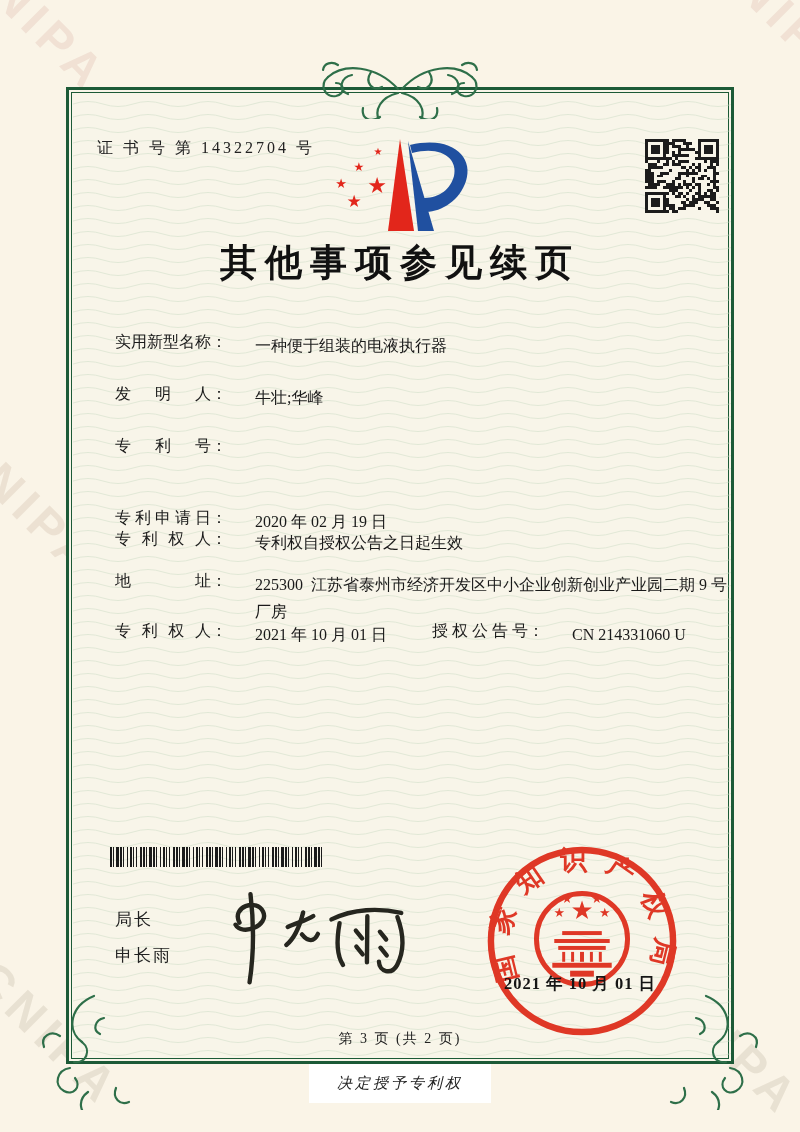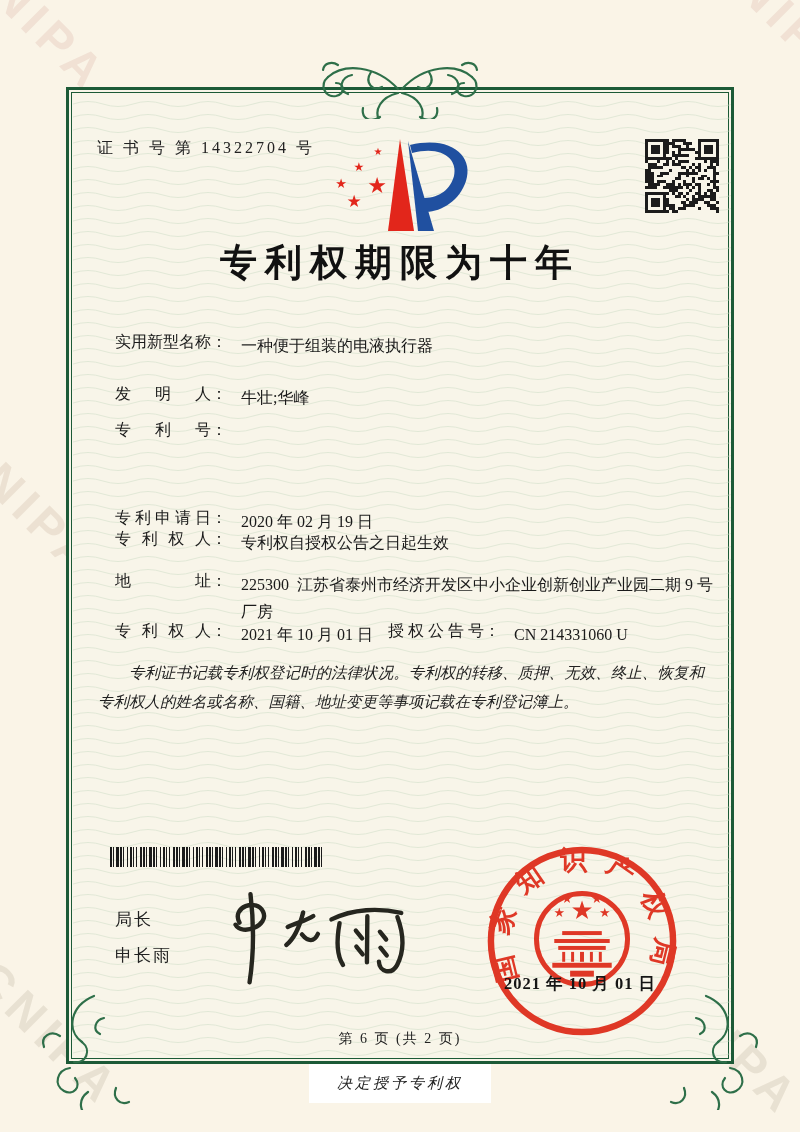--- a/index.html
+++ b/index.html
@@ -28,23 +28,23 @@
   .qr{left:645px;top:139px;width:74px;height:74px;display:grid;
       grid-template-columns:repeat(25,1fr);grid-template-rows:repeat(25,1fr);background:#f8f5e9;}
   .qr div{background:transparent;}
   .qr div.b{background:#1c1c1c;}
 
   .logo{left:330px;top:131px;width:150px;height:106px;}
 
   .field{left:115px;font-size:16px;color:#1a1a1a;display:flex;align-items:flex-start;}
   .flabel{display:inline-block;width:96px;text-align:justify;text-align-last:justify;flex:none;}
   .fcolon{flex:none;}
-  .fvalue{white-space:pre-wrap;margin-left:14px;line-height:27px;}
+  .fvalue{white-space:pre-wrap;margin-left:28px;line-height:27px;}
   .addr .fvalue{width:478px;}
-  .grant2{left:388px;}
+  .grant2{left:432px;}
 
   .paras{left:98px;top:659px;width:606px;font-size:15.5px;line-height:28.5px;color:#222;
          font-style:italic;text-align:justify;}
   .paras p{text-indent:2em;}
 
   .barcode{left:110px;top:847px;width:212px;height:20px;font-size:0;white-space:nowrap;}
   .barcode span{display:inline-block;height:100%;}
 
   .officer{left:115px;font-size:17px;letter-spacing:2px;color:#222;font-family:Liberation Sans, sans-serif;}
   .signature{left:212px;top:886px;width:205px;height:100px;transform:rotate(-2deg);}
@@ -831,33 +831,33 @@
       <div></div>
       <div></div>
       <div></div>
       <div></div>
       <div></div>
       <div></div>
       <div></div>
       <div class="b"></div>
     </div>
 
-  <div class="abs title">专利权期限为十年</div>
+  <div class="abs title">其他事项参见续页</div>
 
   <div class="abs field" style="top:332px">
     <span class="flabel">实用新型名称</span>
       <span class="fcolon">：</span>
       <span class="fvalue">一种便于组装的电液执行器</span>
   </div>
   <div class="abs field" style="top:384px">
     <span class="flabel">发明人</span>
       <span class="fcolon">：</span>
       <span class="fvalue">牛壮;华峰</span>
   </div>
-  <div class="abs field" style="top:420px">
+  <div class="abs field" style="top:436px">
     <span class="flabel">专利号</span>
       <span class="fcolon">：</span>
   </div>
   <div class="abs field" style="top:508px">
     <span class="flabel">专利申请日</span>
       <span class="fcolon">：</span>
       <span class="fvalue">2020 年 02 月 19 日</span>
   </div>
   <div class="abs field" style="top:529px">
     <span class="flabel">专利权人</span>
@@ -874,21 +874,20 @@
       <span class="fcolon">：</span>
       <span class="fvalue">2021 年 10 月 01 日</span>
   </div>
   <div class="abs field grant2" style="top:621px">
     <span class="flabel">授权公告号</span>
       <span class="fcolon">：</span>
       <span class="fvalue">CN 214331060 U</span>
   </div>
 
   <div class="abs paras">
-    <p>专利证书记载专利权登记时的法律状况。专利权的转移、质押、无效、终止、恢复和专利权人的姓名或名称、国籍、地址变更等事项记载在专利登记簿上。</p>
   </div>
 
   <div class="abs barcode" id="barcode"><span style="width: 2px; background: rgb(27, 27, 27);"></span><span style="width: 1px; background: transparent;"></span><span style="width: 1px; background: rgb(27, 27, 27);"></span><span style="width: 2px; background: transparent;"></span><span style="width: 3px; background: rgb(27, 27, 27);"></span><span style="width: 1px; background: transparent;"></span><span style="width: 2px; background: rgb(27, 27, 27);"></span><span style="width: 1px; background: transparent;"></span><span style="width: 1px; background: rgb(27, 27, 27);"></span><span style="width: 3px; background: transparent;"></span><span style="width: 1px; background: rgb(27, 27, 27);"></span><span style="width: 2px; background: transparent;"></span><span style="width: 2px; background: rgb(27, 27, 27);"></span><span style="width: 1px; background: transparent;"></span><span style="width: 1px; background: rgb(27, 27, 27);"></span><span style="width: 2px; background: transparent;"></span><span style="width: 1px; background: rgb(27, 27, 27);"></span><span style="width: 3px; background: transparent;"></span><span style="width: 2px; background: rgb(27, 27, 27);"></span><span style="width: 1px; background: transparent;"></span><span style="width: 2px; background: rgb(27, 27, 27);"></span><span style="width: 1px; background: transparent;"></span><span style="width: 1px; background: rgb(27, 27, 27);"></span><span style="width: 2px; background: transparent;"></span><span style="width: 3px; background: rgb(27, 27, 27);"></span><span style="width: 1px; background: transparent;"></span><span style="width: 2px; background: rgb(27, 27, 27);"></span><span style="width: 1px; background: transparent;"></span><span style="width: 1px; background: rgb(27, 27, 27);"></span><span style="width: 3px; background: transparent;"></span><span style="width: 1px; background: rgb(27, 27, 27);"></span><span style="width: 2px; background: transparent;"></span><span style="width: 2px; background: rgb(27, 27, 27);"></span><span style="width: 1px; background: transparent;"></span><span style="width: 1px; background: rgb(27, 27, 27);"></span><span style="width: 2px; background: transparent;"></span><span style="width: 1px; background: rgb(27, 27, 27);"></span><span style="width: 3px; background: transparent;"></span><span style="width: 2px; background: rgb(27, 27, 27);"></span><span style="width: 1px; background: transparent;"></span><span style="width: 2px; background: rgb(27, 27, 27);"></span><span style="width: 1px; background: transparent;"></span><span style="width: 1px; background: rgb(27, 27, 27);"></span><span style="width: 2px; background: transparent;"></span><span style="width: 3px; background: rgb(27, 27, 27);"></span><span style="width: 1px; background: transparent;"></span><span style="width: 2px; background: rgb(27, 27, 27);"></span><span style="width: 1px; background: transparent;"></span><span style="width: 1px; background: rgb(27, 27, 27);"></span><span style="width: 3px; background: transparent;"></span><span style="width: 1px; background: rgb(27, 27, 27);"></span><span style="width: 2px; background: transparent;"></span><span style="width: 2px; background: rgb(27, 27, 27);"></span><span style="width: 1px; background: transparent;"></span><span style="width: 1px; background: rgb(27, 27, 27);"></span><span style="width: 2px; background: transparent;"></span><span style="width: 1px; background: rgb(27, 27, 27);"></span><span style="width: 3px; background: transparent;"></span><span style="width: 2px; background: rgb(27, 27, 27);"></span><span style="width: 1px; background: transparent;"></span><span style="width: 2px; background: rgb(27, 27, 27);"></span><span style="width: 1px; background: transparent;"></span><span style="width: 1px; background: rgb(27, 27, 27);"></span><span style="width: 2px; background: transparent;"></span><span style="width: 3px; background: rgb(27, 27, 27);"></span><span style="width: 1px; background: transparent;"></span><span style="width: 2px; background: rgb(27, 27, 27);"></span><span style="width: 1px; background: transparent;"></span><span style="width: 1px; background: rgb(27, 27, 27);"></span><span style="width: 3px; background: transparent;"></span><span style="width: 1px; background: rgb(27, 27, 27);"></span><span style="width: 2px; background: transparent;"></span><span style="width: 2px; background: rgb(27, 27, 27);"></span><span style="width: 1px; background: transparent;"></span><span style="width: 1px; background: rgb(27, 27, 27);"></span><span style="width: 2px; background: transparent;"></span><span style="width: 1px; background: rgb(27, 27, 27);"></span><span style="width: 3px; background: transparent;"></span><span style="width: 2px; background: rgb(27, 27, 27);"></span><span style="width: 1px; background: transparent;"></span><span style="width: 2px; background: rgb(27, 27, 27);"></span><span style="width: 1px; background: transparent;"></span><span style="width: 1px; background: rgb(27, 27, 27);"></span><span style="width: 2px; background: transparent;"></span><span style="width: 3px; background: rgb(27, 27, 27);"></span><span style="width: 1px; background: transparent;"></span><span style="width: 2px; background: rgb(27, 27, 27);"></span><span style="width: 1px; background: transparent;"></span><span style="width: 1px; background: rgb(27, 27, 27);"></span><span style="width: 3px; background: transparent;"></span><span style="width: 1px; background: rgb(27, 27, 27);"></span><span style="width: 2px; background: transparent;"></span><span style="width: 2px; background: rgb(27, 27, 27);"></span><span style="width: 1px; background: transparent;"></span><span style="width: 1px; background: rgb(27, 27, 27);"></span><span style="width: 2px; background: transparent;"></span><span style="width: 1px; background: rgb(27, 27, 27);"></span><span style="width: 3px; background: transparent;"></span><span style="width: 2px; background: rgb(27, 27, 27);"></span><span style="width: 1px; background: transparent;"></span><span style="width: 2px; background: rgb(27, 27, 27);"></span><span style="width: 1px; background: transparent;"></span><span style="width: 1px; background: rgb(27, 27, 27);"></span><span style="width: 2px; background: transparent;"></span><span style="width: 3px; background: rgb(27, 27, 27);"></span><span style="width: 1px; background: transparent;"></span><span style="width: 2px; background: rgb(27, 27, 27);"></span><span style="width: 1px; background: transparent;"></span><span style="width: 1px; background: rgb(27, 27, 27);"></span><span style="width: 3px; background: transparent;"></span><span style="width: 1px; background: rgb(27, 27, 27);"></span><span style="width: 2px; background: transparent;"></span><span style="width: 2px; background: rgb(27, 27, 27);"></span><span style="width: 1px; background: transparent;"></span><span style="width: 1px; background: rgb(27, 27, 27);"></span><span style="width: 2px; background: transparent;"></span><span style="width: 1px; background: rgb(27, 27, 27);"></span><span style="width: 3px; background: transparent;"></span><span style="width: 2px; background: rgb(27, 27, 27);"></span><span style="width: 1px; background: transparent;"></span><span style="width: 2px; background: rgb(27, 27, 27);"></span><span style="width: 1px; background: transparent;"></span><span style="width: 1px; background: rgb(27, 27, 27);"></span><span style="width: 2px; background: transparent;"></span><span style="width: 3px; background: rgb(27, 27, 27);"></span><span style="width: 1px; background: transparent;"></span><span style="width: 2px; background: rgb(27, 27, 27);"></span><span style="width: 1px; background: transparent;"></span><span style="width: 1px; background: rgb(27, 27, 27);"></span></div>
 
   <div class="abs officer" style="top:908px">局长</div>
   <div class="abs officer" style="top:944px">申长雨</div>
 
   <svg class="abs signature" viewBox="0 0 205 100">
     <g stroke="#26261f" stroke-width="4.4" fill="none" stroke-linecap="round">
       <path d="M28,34 C20,18 46,10 52,24 C58,38 30,48 24,36"></path>
@@ -929,16 +928,16 @@
         <rect x="89" y="111" width="3" height="10"></rect>
       <rect x="98" y="111" width="4" height="10"></rect>
         <rect x="108" y="111" width="3" height="10"></rect>
       <rect x="117" y="111" width="3" height="10"></rect>
       <rect x="70" y="122" width="60" height="5"></rect>
       <rect x="88" y="130" width="24" height="6"></rect>
     </g>
   </svg>
   <div class="abs seal-date">2021 年 10 月 01 日</div>
 
-  <div class="abs page-num">第 6 页 (共 2 页)</div>
+  <div class="abs page-num">第 3 页 (共 2 页)</div>
   <div class="abs note-box">决定授予专利权</div>
 
 </div>
 
 </body></html>

